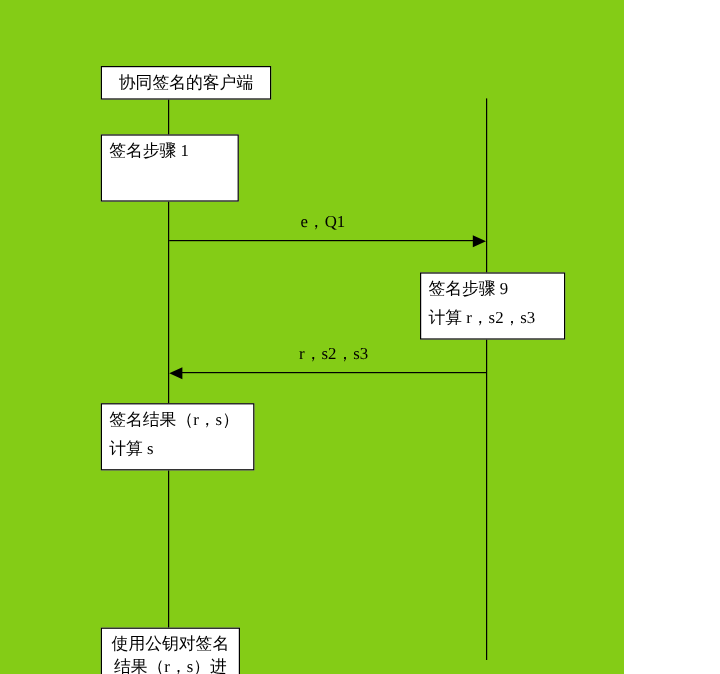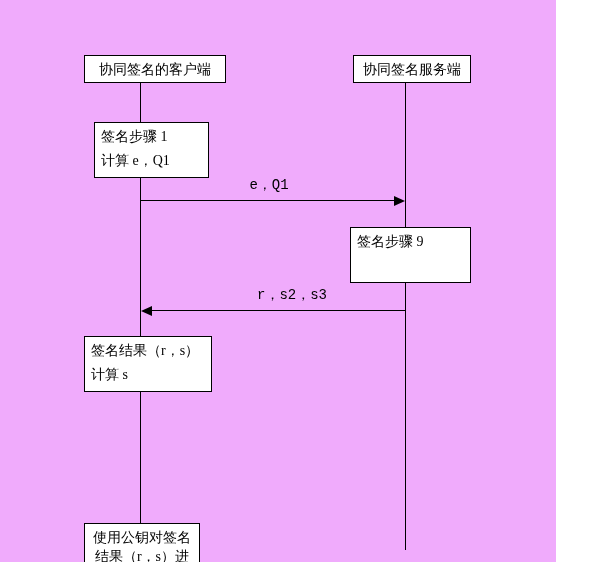--- a/index.html
+++ b/index.html
@@ -4,25 +4,24 @@
 <style>
   html, body {
     margin: 0;
     padding: 0;
     background: #ffffff;
   }
   .canvas {
     position: relative;
     width: 520px;
     height: 562px;
-    background: #f0abfc;
+    background: #84cc16;
     font-family: "Liberation Serif", "DejaVu Serif", serif;
     color: #000000;
     overflow: hidden;
-    padding-left: 36px;
   }
   .lifeline {
     position: absolute;
     width: 1px;
     background: #000000;
   }
   .box {
     position: absolute;
     border: 1px solid #000000;
     background: #ffffff;
@@ -60,55 +59,51 @@
     border-top: 5px solid transparent;
     border-bottom: 5px solid transparent;
     border-right: 11px solid #000000;
   }
   .msg-label {
     position: absolute;
     font-size: 14px;
     text-align: center;
     white-space: nowrap;
     z-index: 2;
-    font-family: Liberation Mono, monospace;
   }
   .wrap-center {
     text-align: center;
   }
 </style>
 </head>
 <body>
 
 <div class="canvas">
 
   <div class="lifeline" style="left:140px; top:82px; height:473px;"></div>
   <div class="lifeline" style="left:405px; top:82px; height:468px;"></div>
 
   <div class="box actor" style="left:84px; top:55px; width:142px; height:28px;">
     <span>协同签名的客户端</span>
   </div>
-  <div class="box actor" style="left:353px; top:55px; width:118px; height:28px;">
-    <span>协同签名服务端</span>
-  </div>
 
-  <div class="box" style="left:84px; top:122px; width:115px; height:56px;margin-left:10px;">
+  <div class="box" style="left:84px; top:112px; width:115px; height:56px;">
     <div class="line">签名步骤 1</div>
-    <div class="line">计算 e，Q1</div>
   </div>
 
   <div class="msg-label" style="left:141px; top:176px; width:256px;">e，Q1</div>
   <div class="msg-line" style="left:141px; top:200px; width:256px;"></div>
   <div class="arrowhead right" style="left:394px; top:196px;"></div>
 
   <div class="box" style="left:350px; top:227px; width:121px; height:56px;">
     <div class="line">签名步骤 9</div>
+    <div class="line">计算 r，s2，s3</div>
   </div>
 
-  <div class="msg-label" style="left:165px; top:286px; width:254px;">r，s2，s3</div>
+  <div class="msg-label" style="left:151px; top:286px; width:254px;">r，s2，s3</div>
   <div class="msg-line" style="left:151px; top:310px; width:254px;"></div>
   <div class="arrowhead left" style="left:141px; top:306px;"></div>
 
   <div class="box" style="left:84px; top:336px; width:128px; height:56px;">
     <div class="line">签名结果（r，s）</div>
     <div class="line">计算 s</div>
   </div>
 
   <div class="box wrap-center" style="left:84px; top:486px; width:116px; height:62px; line-height:19px; padding-top:4px;margin-top:37px;">
     <div class="line">使用公钥对签名</div>

